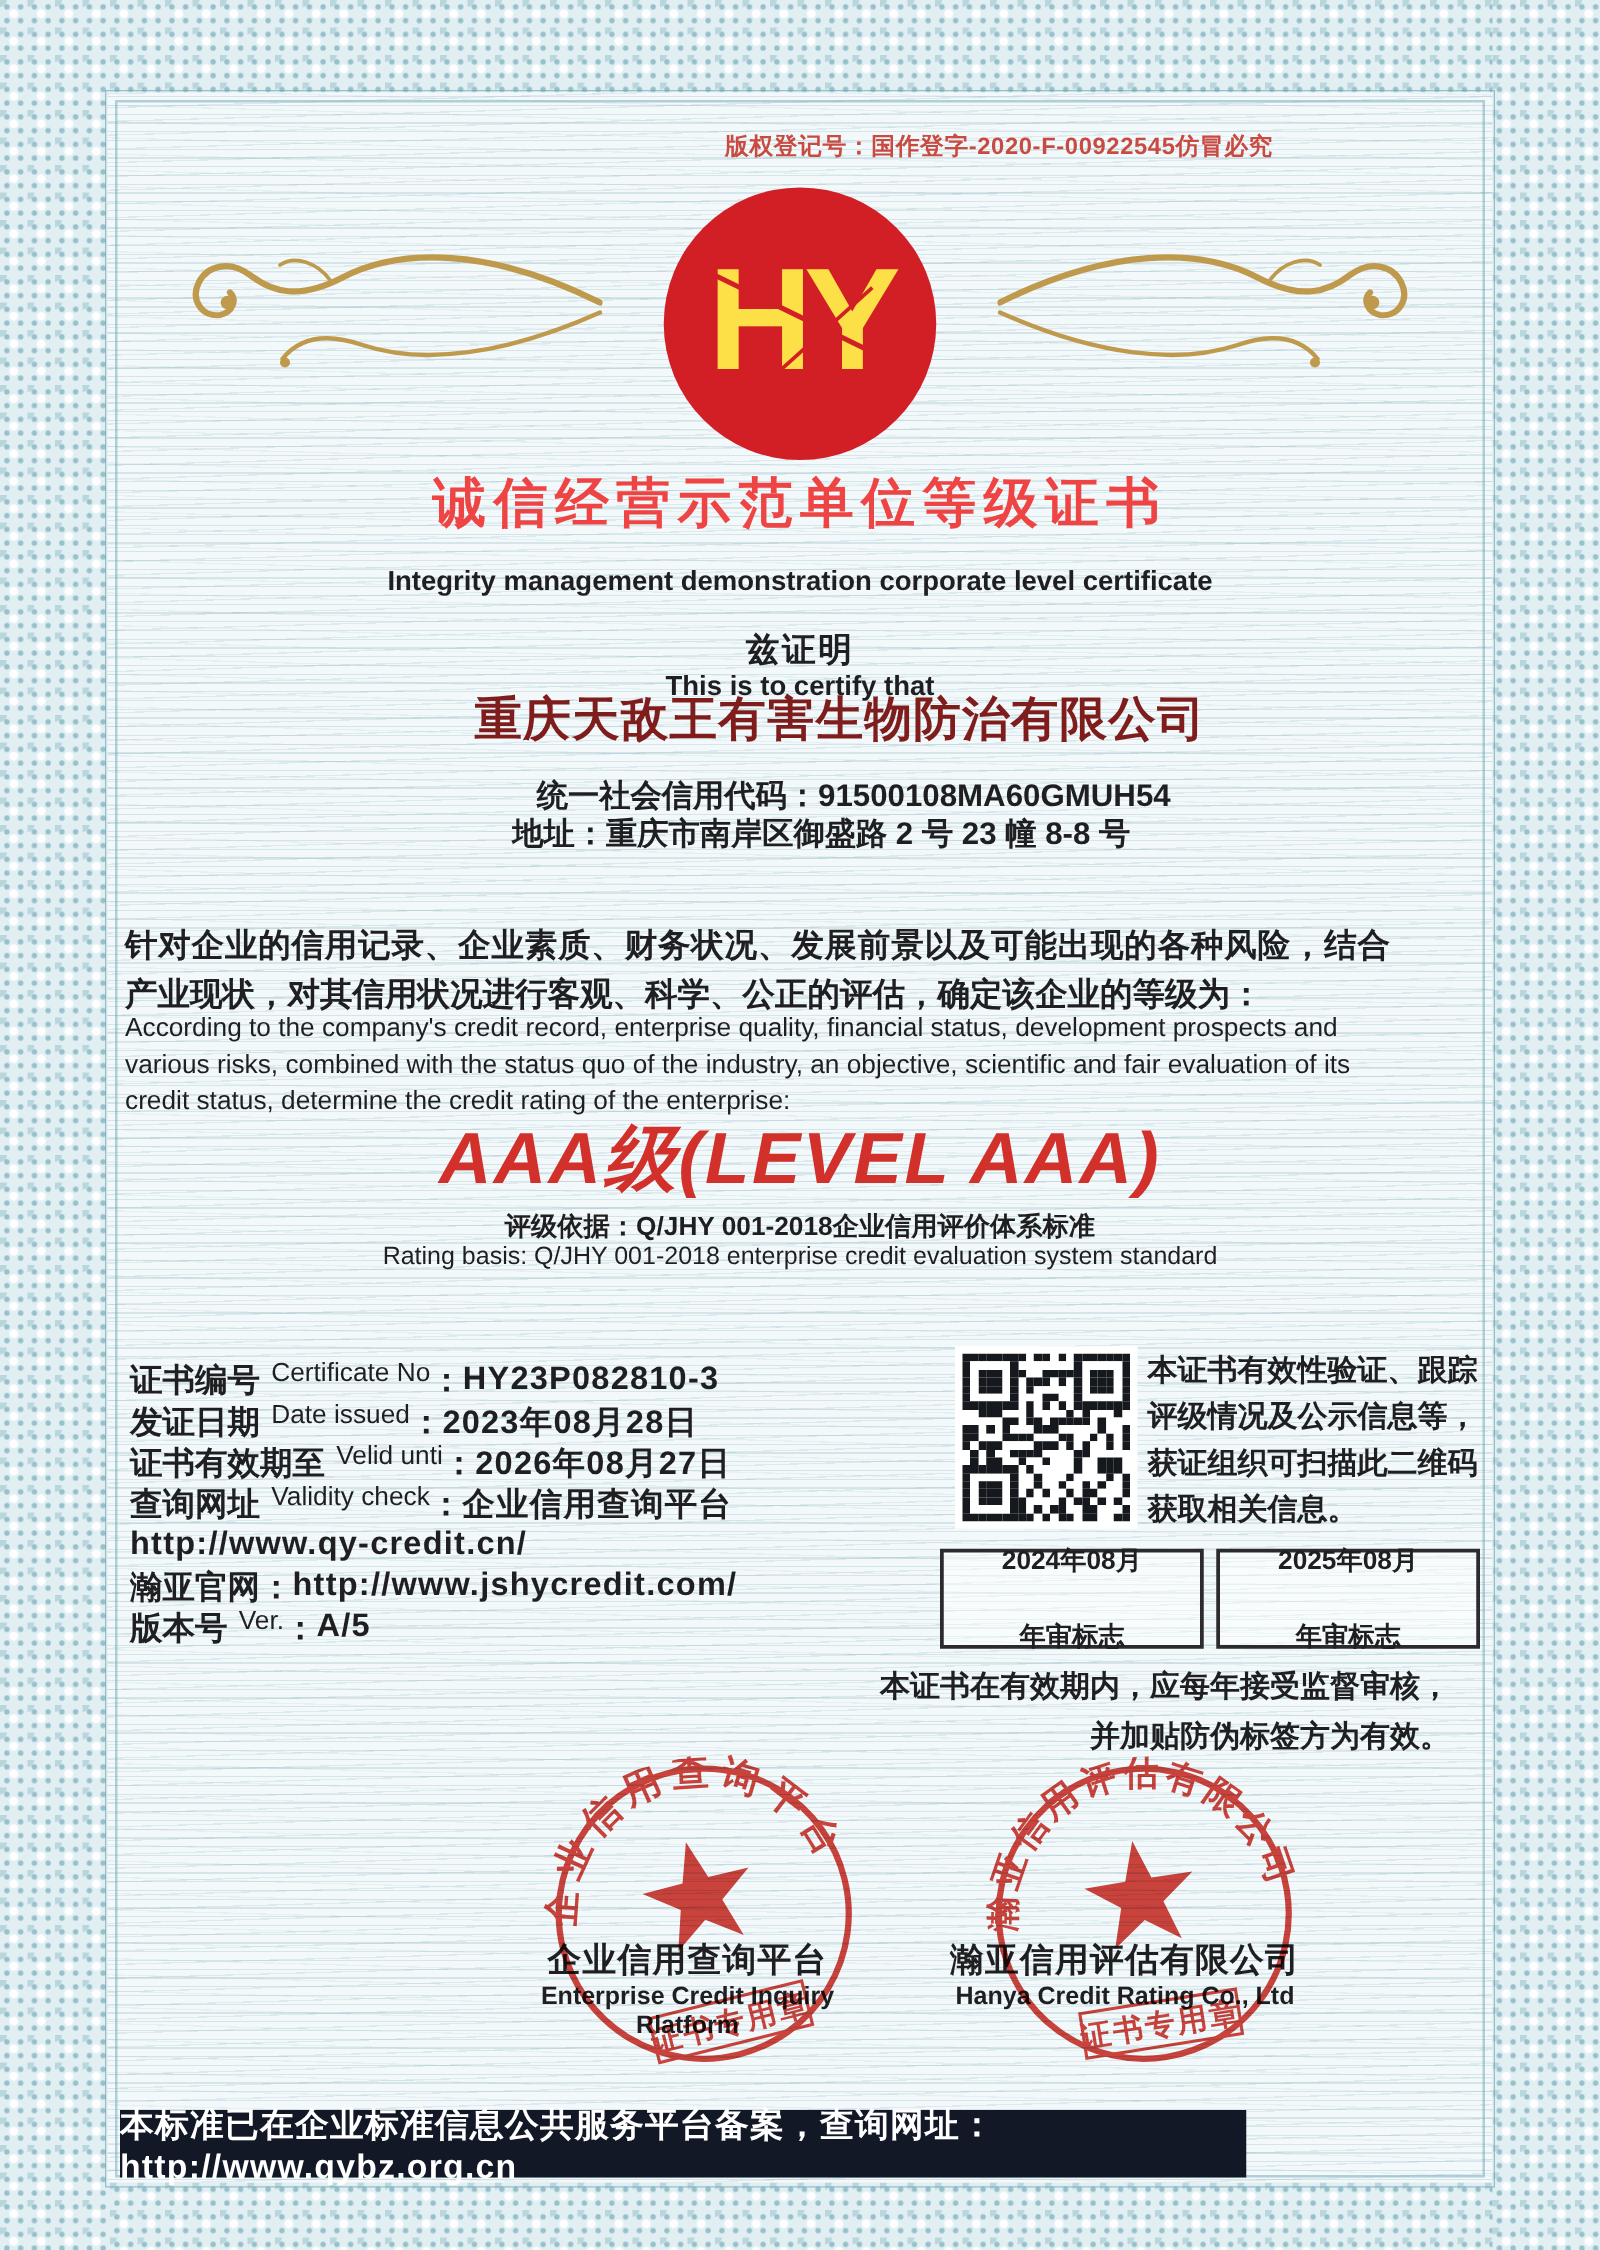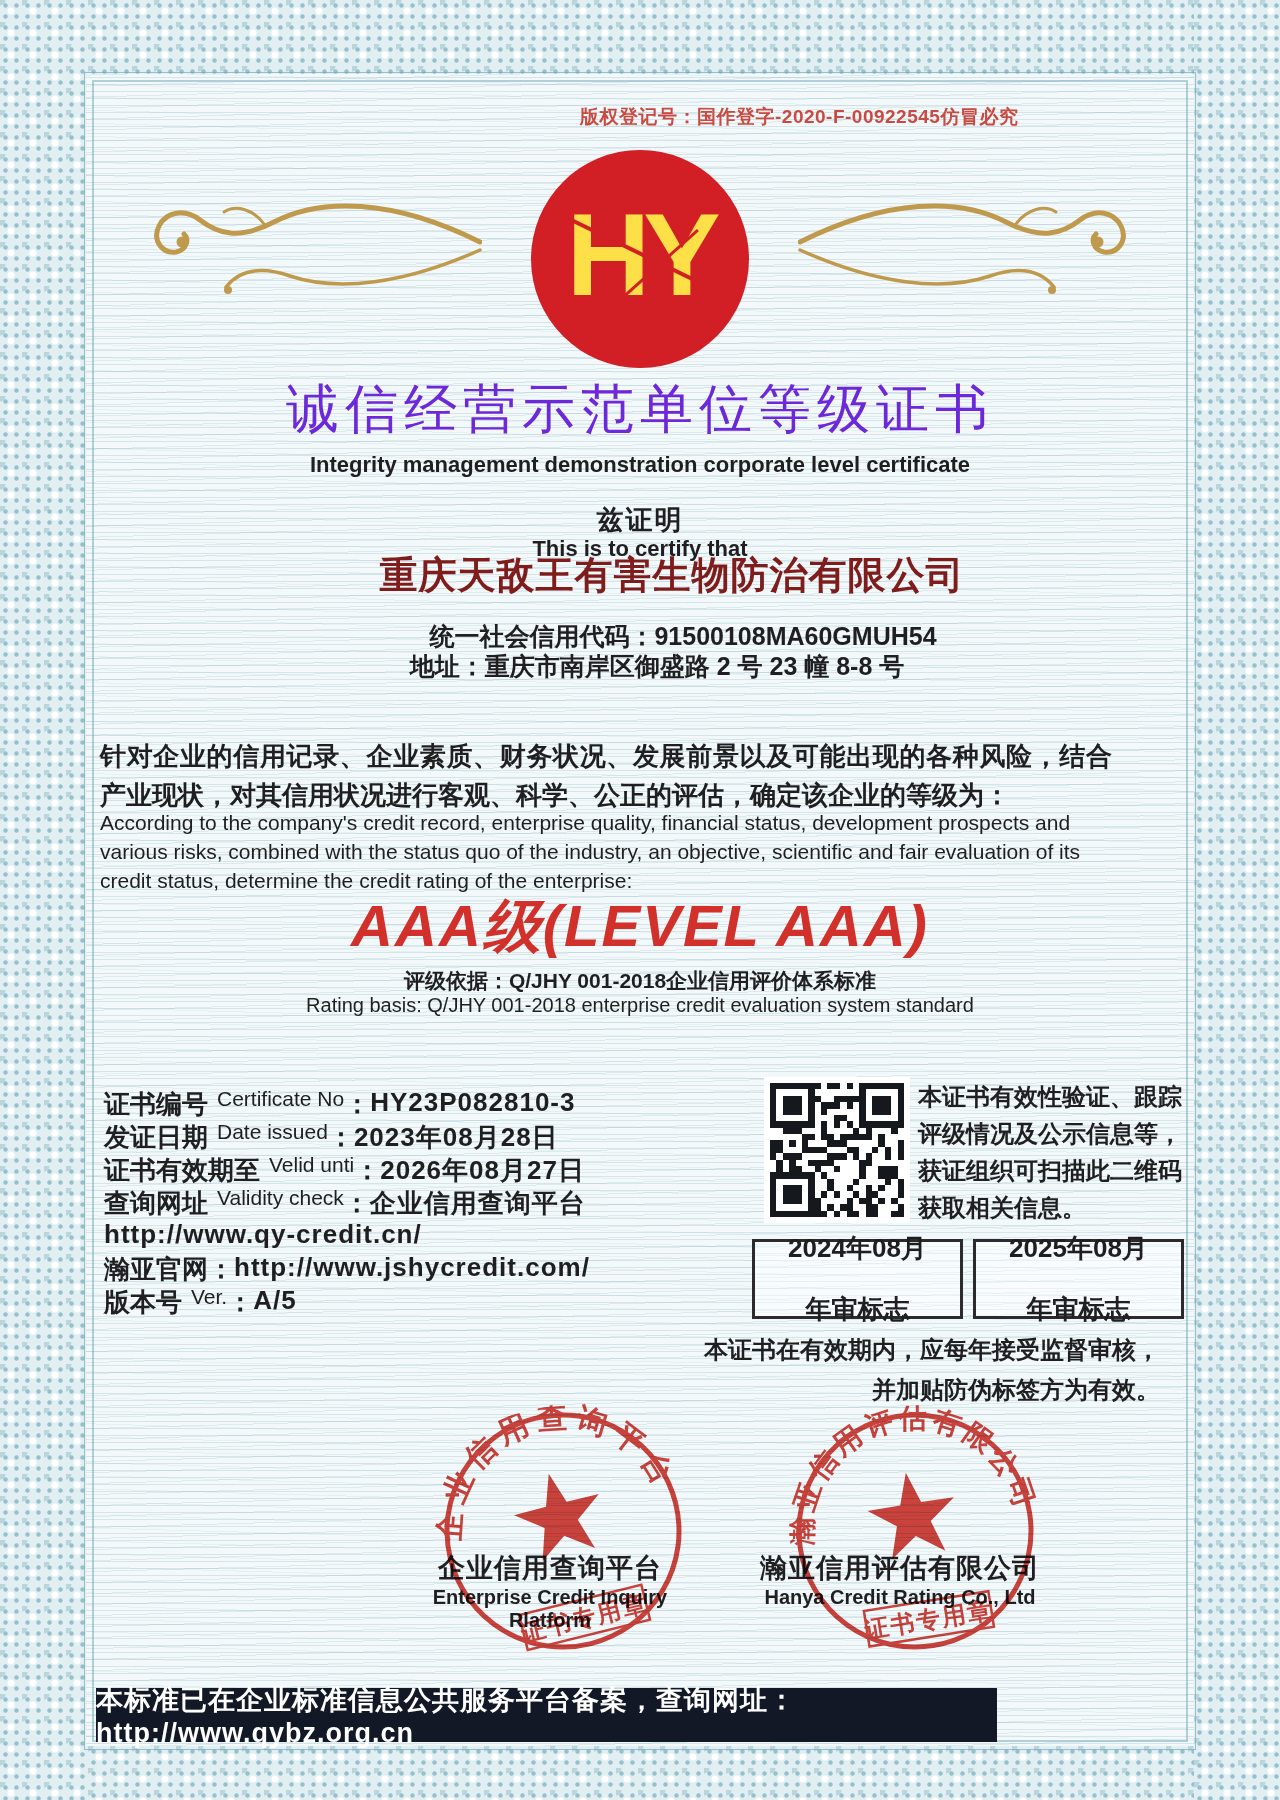--- a/index.html
+++ b/index.html
@@ -32,21 +32,21 @@
         display:flex;align-items:center;justify-content:center;}
   .logo-text{color:#fde047;font-size:116px;font-weight:800;letter-spacing:-7px;transform:translateY(-4px);}
   .crack{position:absolute;background:#d21f26;}
   .crack.c1{left:28px;top:102px;width:164px;height:4px;transform:rotate(26deg);}
   .crack.c2{left:64px;top:118px;width:118px;height:3px;transform:rotate(-42deg);}
   .flourish{top:192px;width:340px;height:112px;}
   .flourish.fl{left:142px;}
   .flourish.fr{left:798px;transform:scaleX(-1);}
 
   .ctext{left:0;width:1280px;text-align:center;}
-  .title-zh{top:374px;font-size:53px;font-weight:400;letter-spacing:6px;color:#6d28d9;}
+  .title-zh{top:374px;font-size:43px;font-weight:700;letter-spacing:6px;color:#ef4444;}
   .title-en{top:452px;font-size:22px;font-weight:600;}
   .certify-zh{top:502px;font-size:27px;font-weight:600;letter-spacing:2px;}
   .certify-en{top:536px;font-size:22px;font-weight:600;}
   .company{top:550px;font-size:38px;font-weight:800;letter-spacing:1px;color:#7f1d1d;padding-left:32px;}
   .code{top:620px;font-size:25px;font-weight:700;padding-left:43px;}
   .address{top:650px;font-size:25px;font-weight:700;padding-left:17px;}
 
   .body-zh{left:100px;width:1012px;top:737px;font-size:26px;line-height:39px;font-weight:600;text-align:justify;}
   .body-en{left:100px;width:1016px;top:808px;font-size:21px;line-height:29px;font-weight:500;}
 
@@ -63,21 +63,21 @@
 
   .qr{left:764px;top:1077px;width:146px;height:146px;background:#fff;padding:6px;box-sizing:border-box;}
   .qr-grid{display:grid;grid-template-columns:repeat(21,1fr);grid-template-rows:repeat(21,1fr);width:134px;height:134px;}
   .qr-grid i{display:block;}
   .qr-grid i.b{background:#15181d;}
   .qr-grid i.w{background:#fff;}
   .qr-note{left:918px;top:1078px;font-size:24px;line-height:37px;font-weight:700;white-space:nowrap;}
 
   .badge{top:1239px;width:205px;height:74px;border:3px solid #2b2b2d;background:rgba(255,255,255,.45);
          display:flex;flex-direction:column;align-items:center;justify-content:center;
-         font-size:26px;font-weight:600;line-height:33px;gap:28px;}
+         font-size:21px;font-weight:600;line-height:33px;gap:28px;}
   .badge.b1{left:752px;}
   .badge.b2{left:973px;}
 
   .supervision{left:600px;top:1330px;width:560px;text-align:right;font-size:24px;line-height:40px;font-weight:600;}
 
   .seal{width:250px;height:250px;opacity:.9;mix-blend-mode:multiply;}
   .seal.sl{left:438px;top:1406px;transform:rotate(-14deg);}
   .seal.sr{left:790px;top:1406px;transform:rotate(-9deg);}
   .org-zh{top:1550px;text-align:center;font-size:27px;font-weight:800;letter-spacing:1px;}
   .org-en{top:1586px;text-align:center;font-size:20px;font-weight:600;}

